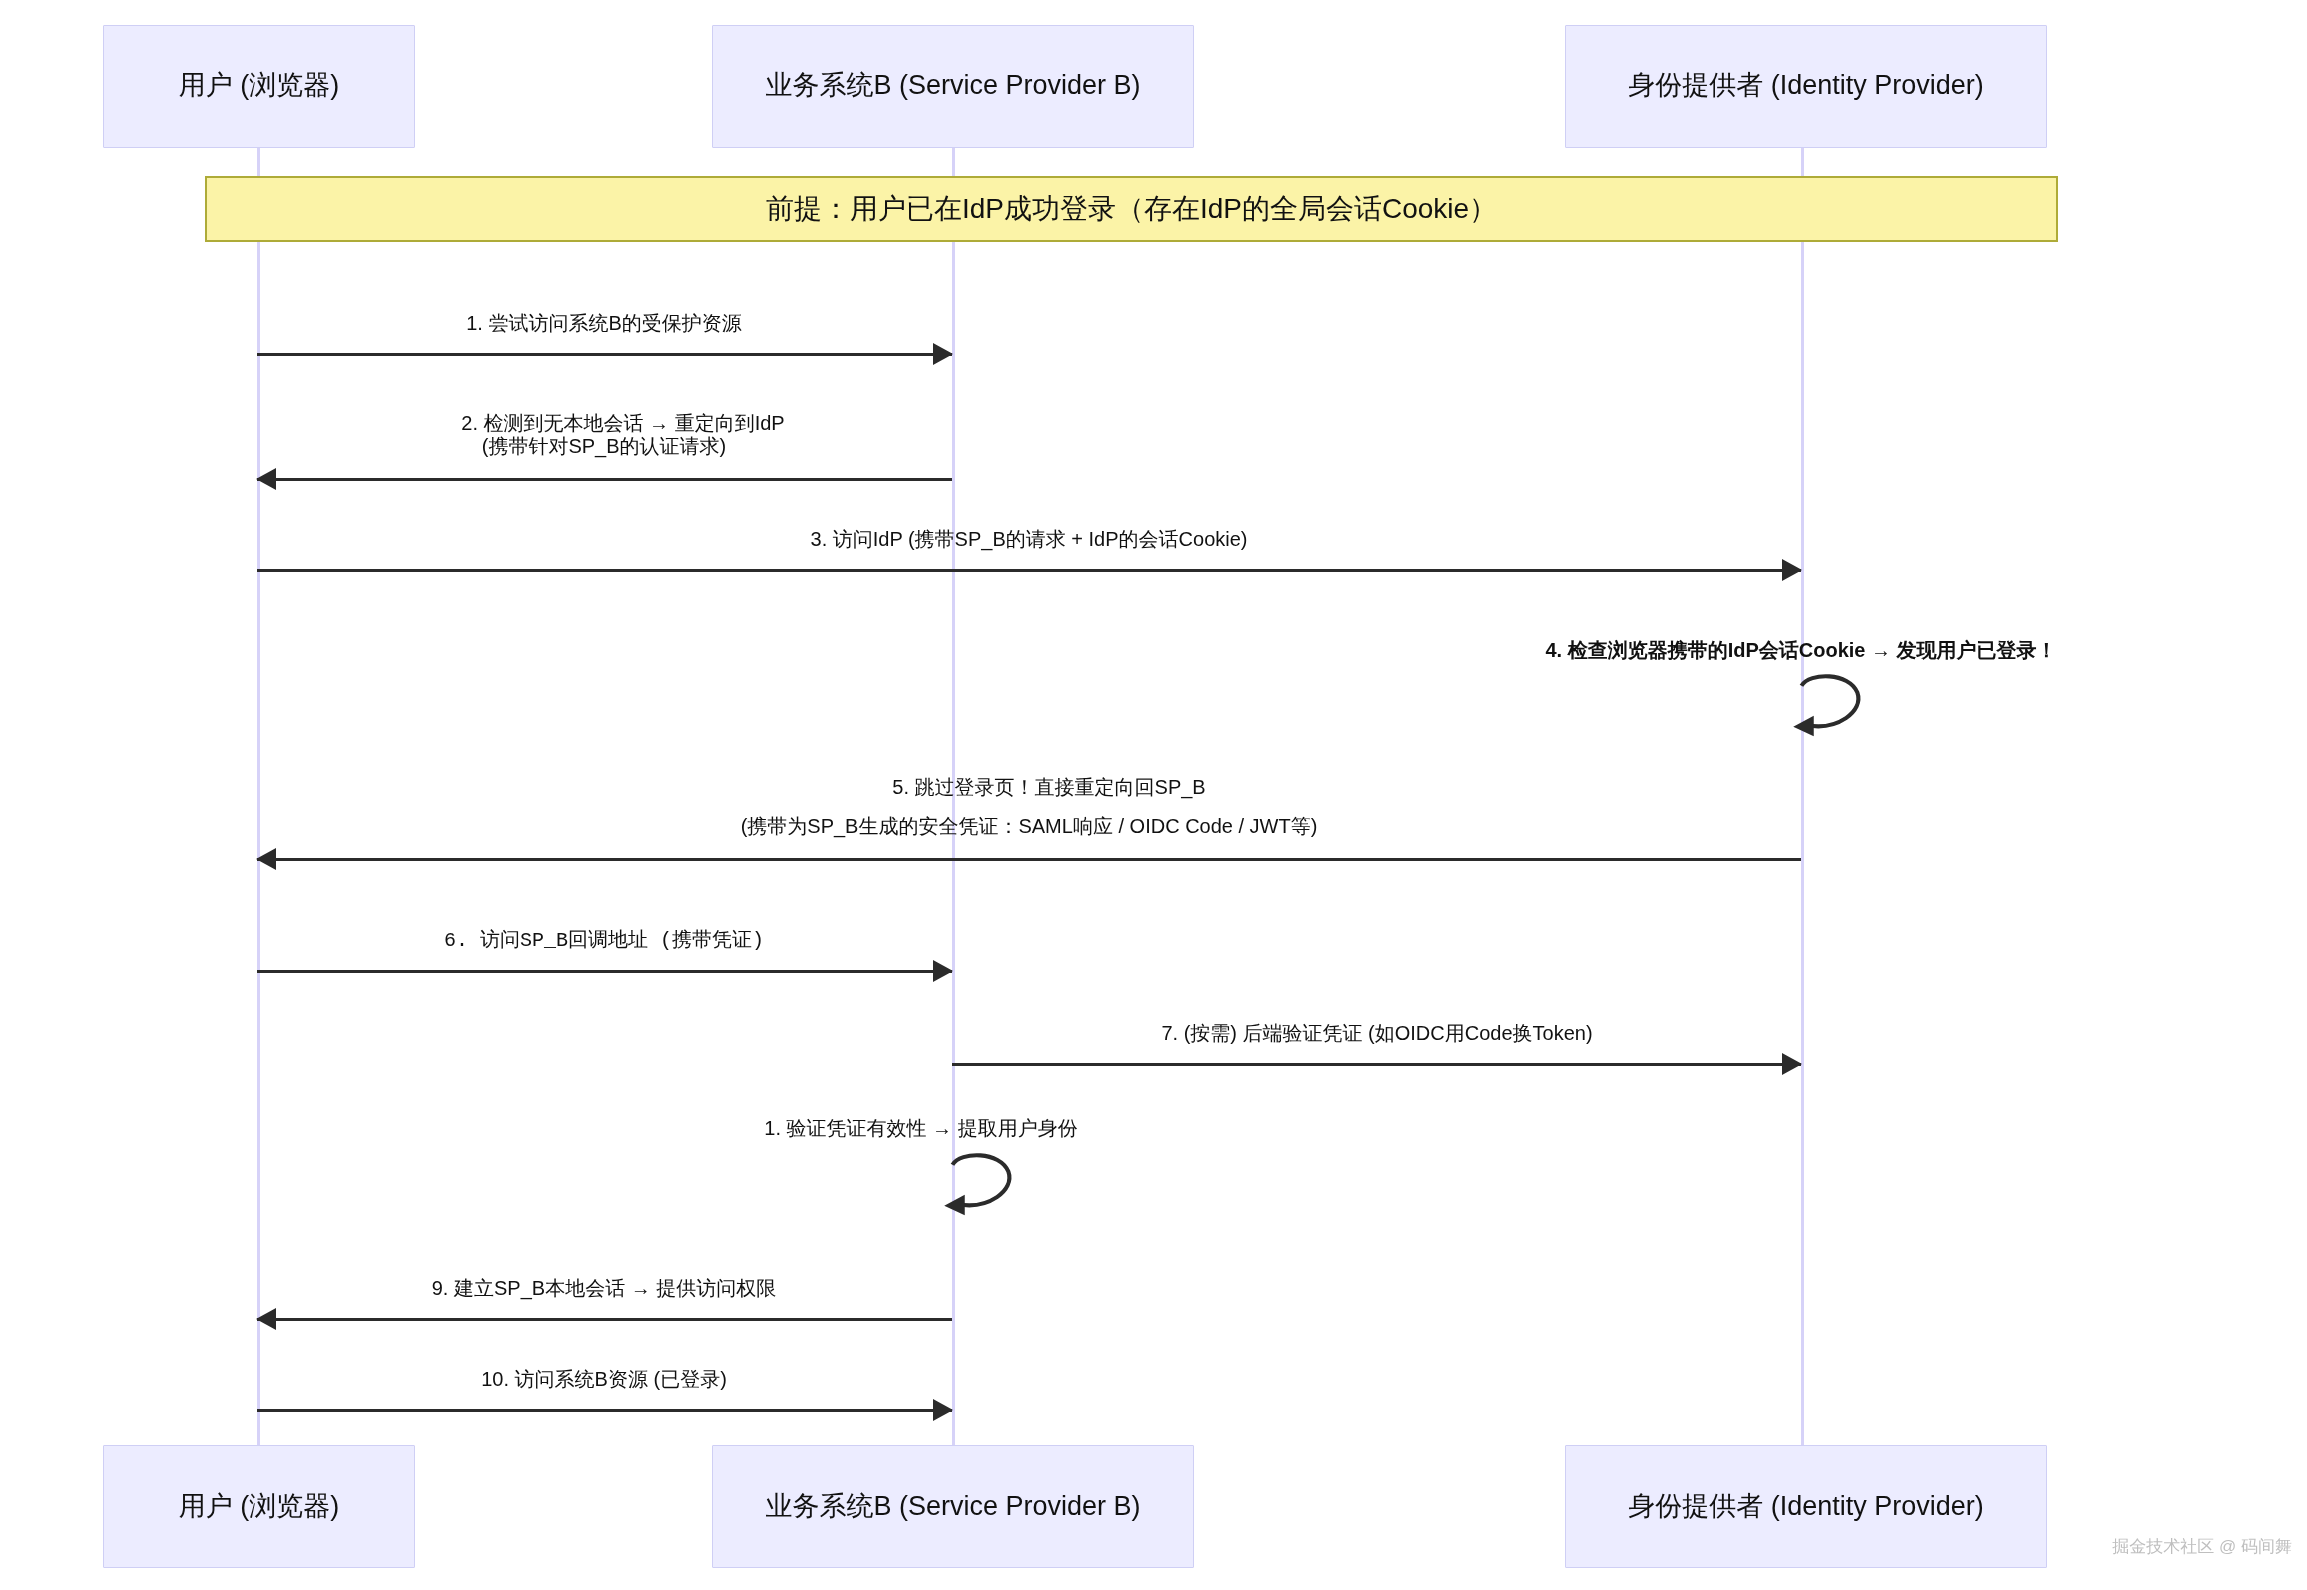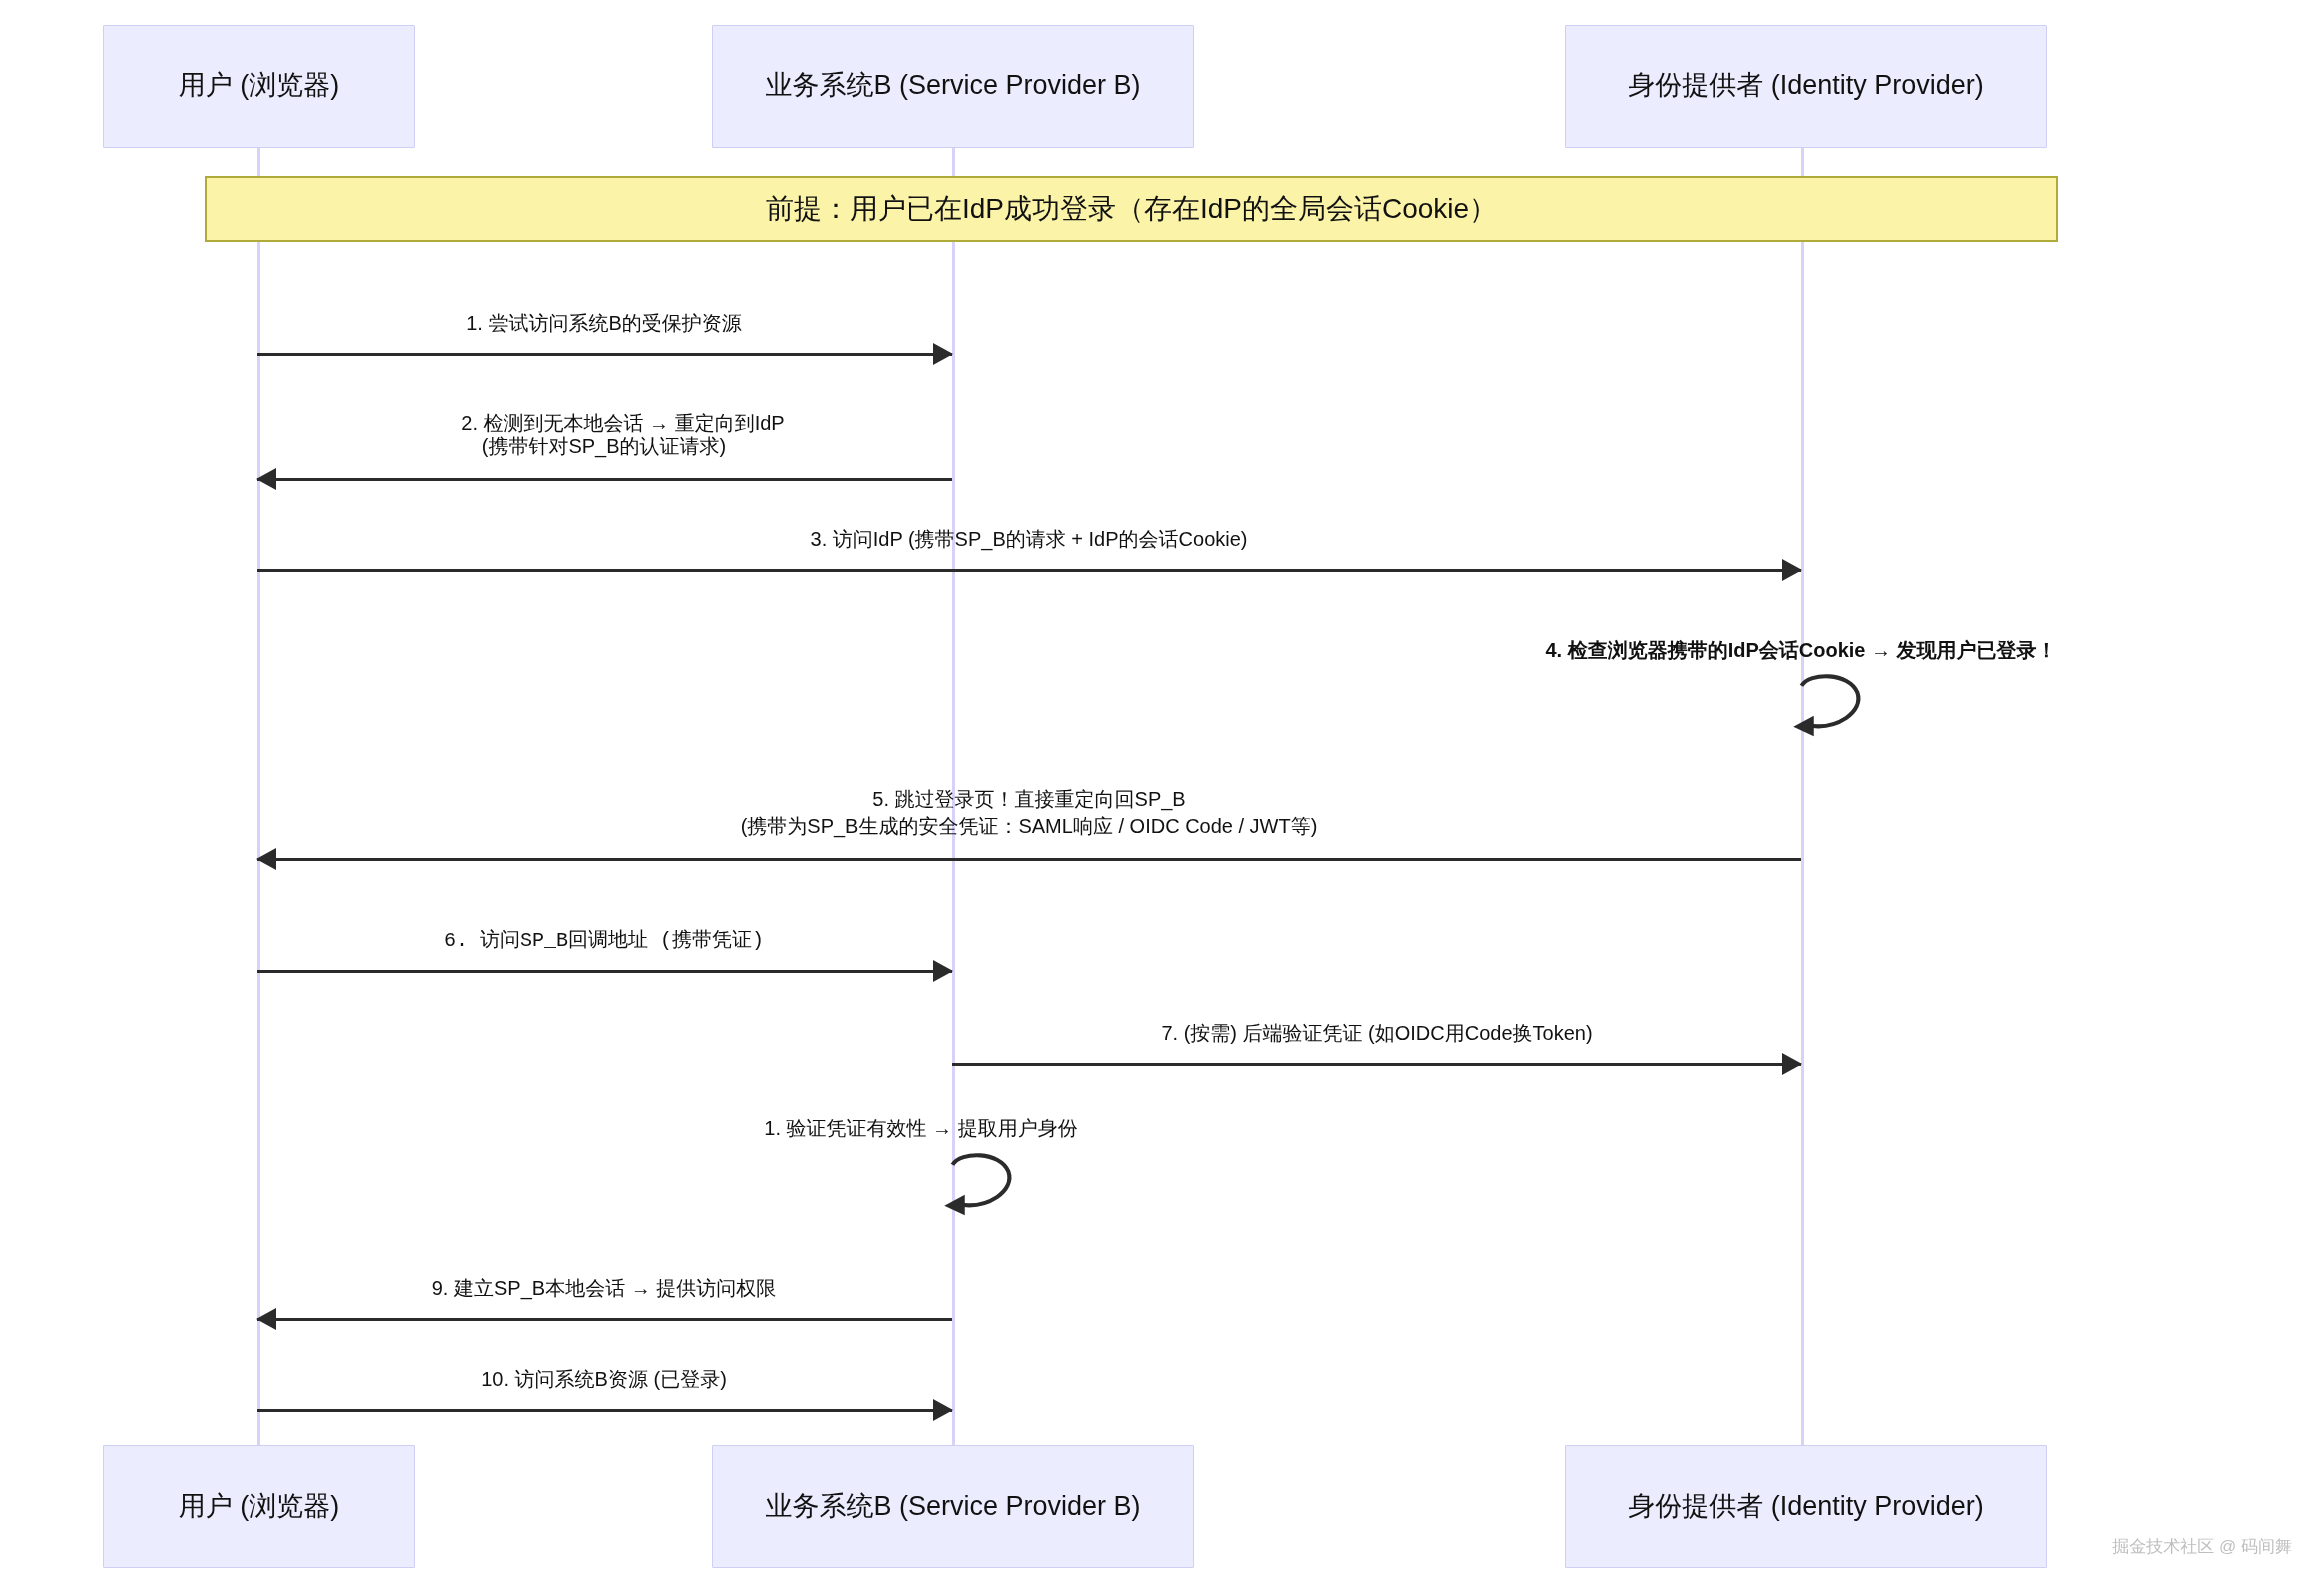--- a/index.html
+++ b/index.html
@@ -141,21 +141,21 @@
     <div class="msg-label" style="left:0px;top:-18px;font-weight:bold;">4. 检查浏览器携带的IdP会话Cookie → 发现用户已登录！</div>
   </div>
   <div class="selfloop" style="left:1789px;top:668px;">
     <svg width="89" height="75" viewBox="0 0 130 110">
       <path d="M18,26 C 30,6 88,6 100,36 C 110,64 70,92 26,84" fill="none" stroke="#2b2b2b" stroke-width="6"></path>
       <polygon points="36,70 36,100 6,86" fill="#2b2b2b"></polygon>
     </svg>
   </div>
 
   <div class="msg" style="left:257px;top:858px;width:1544px;">
-    <div class="msg-label" style="left:772px;top:-83px;margin-top:12px;">5. 跳过登录页！直接重定向回SP_B</div>
+    <div class="msg-label" style="left:792px;top:-83px;">5. 跳过登录页！直接重定向回SP_B</div>
     <div class="msg-label" style="left:772px;top:-44px;">(携带为SP_B生成的安全凭证：SAML响应 / OIDC Code / JWT等)</div>
     <div class="msg-line" style="width:1544px;"></div>
     <div class="arrow-head left"></div>
   </div>
 
   <div class="msg" style="left:257px;top:970px;width:695px;">
     <div class="msg-label" style="left:347px;top:-42px;font-family:Liberation Mono, monospace;">6. 访问SP_B回调地址 (携带凭证)</div>
     <div class="msg-line" style="width:695px;"></div>
     <div class="arrow-head right"></div>
   </div>

